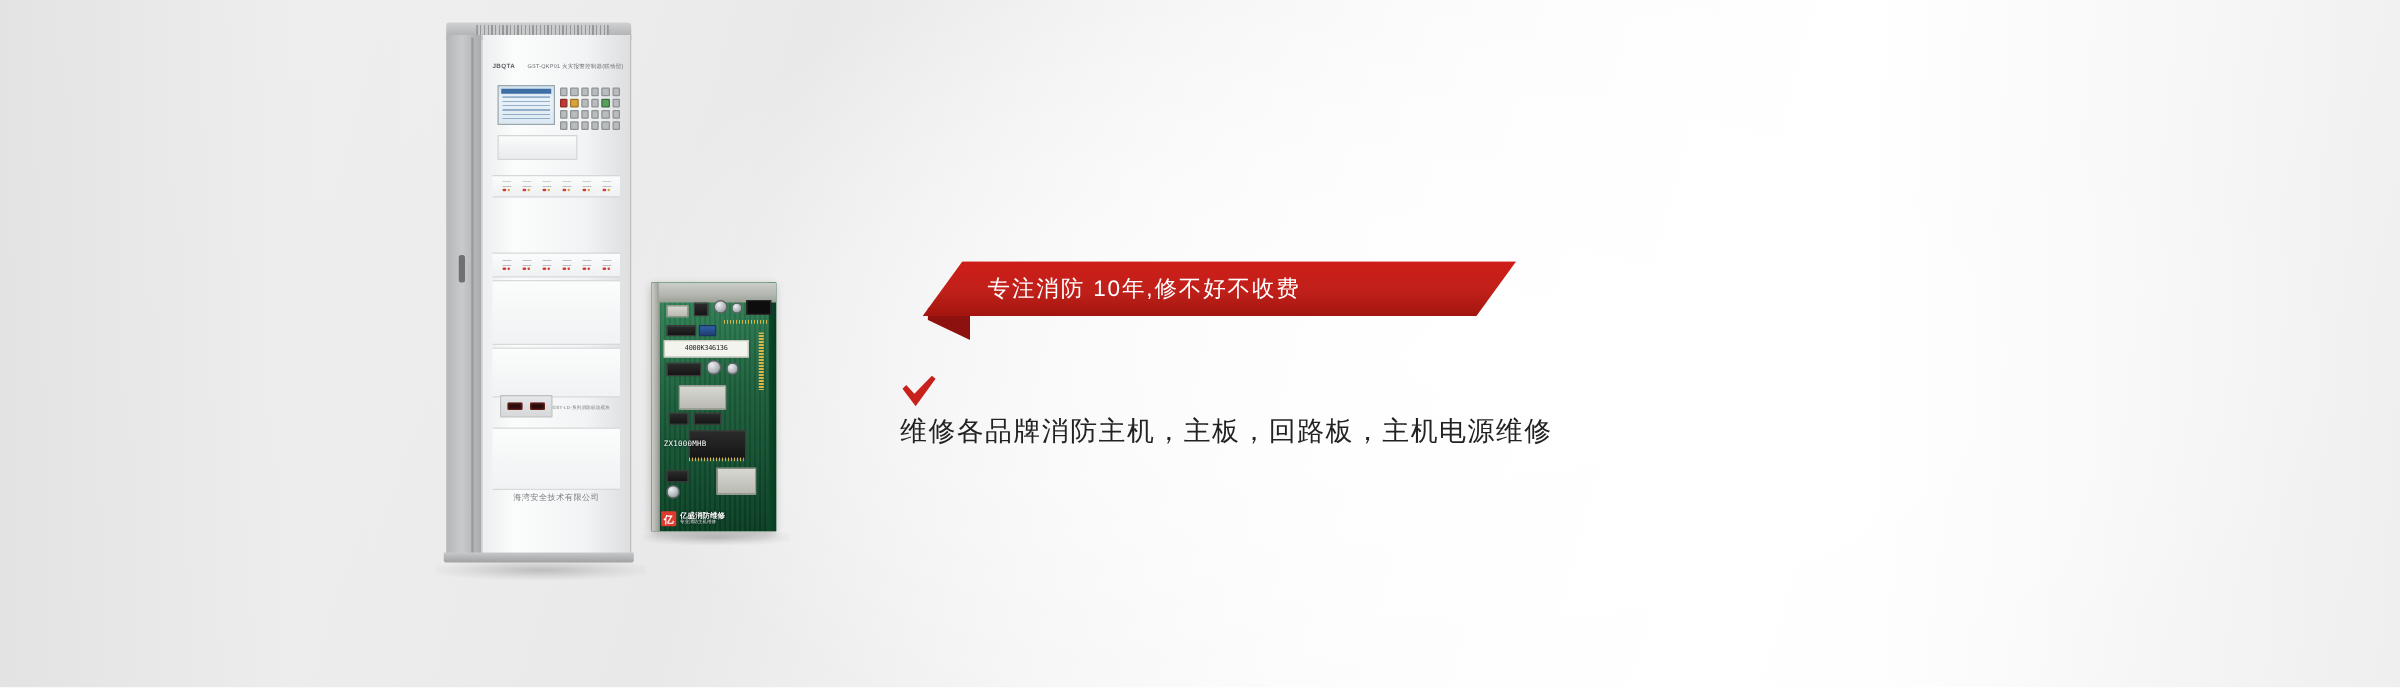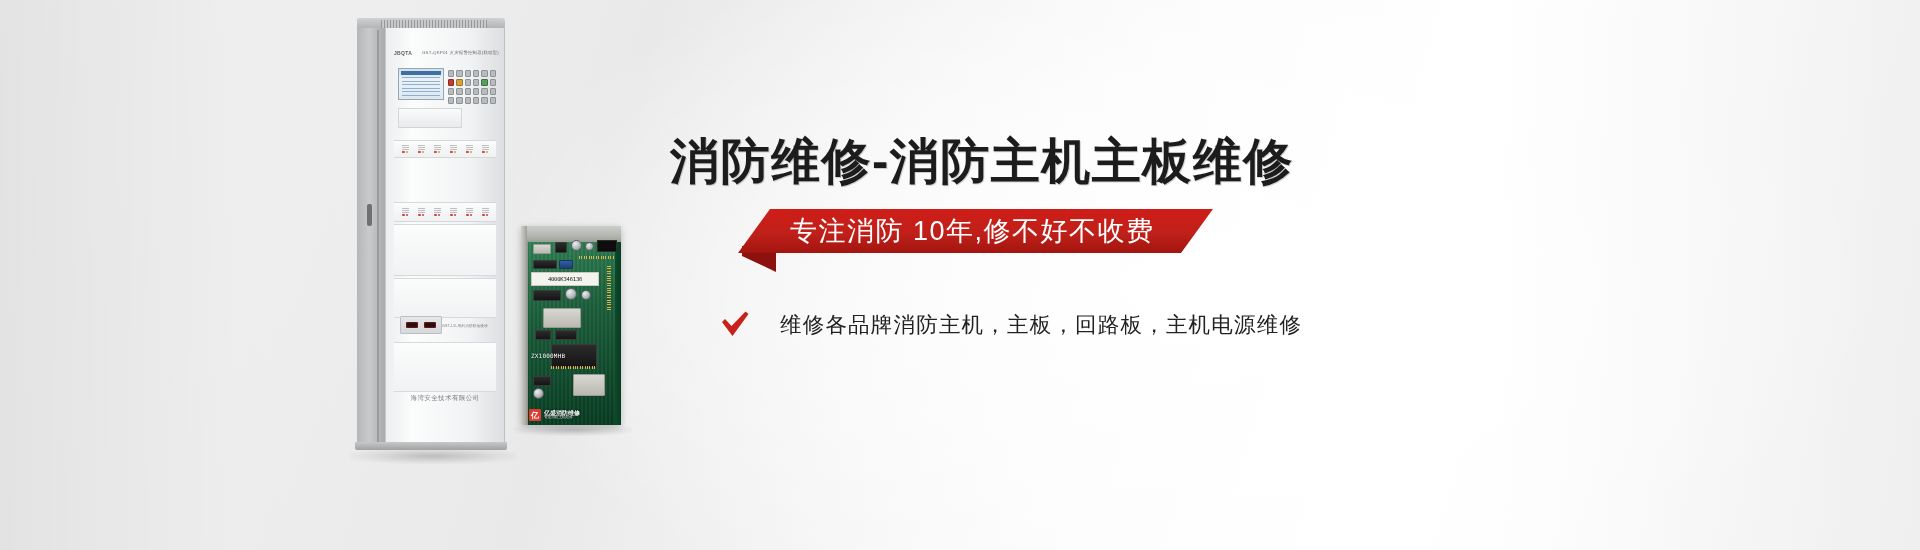--- a/index.html
+++ b/index.html
@@ -429,36 +429,36 @@
     width: 475px;
     height: 44px;
     background: linear-gradient(180deg, #cf1d18 0%, #c0201a 55%, #a3150f 100%);
     clip-path: polygon(32px 0, 475px 0, 443px 100%, 0 100%);
     display: flex;
     align-items: center;
   }
   .ribbon-text {
     margin-left: 52px;
     color: #ffffff;
-    font-size: 27px;
+    font-size: 18px;
     letter-spacing: 1.5px;
     white-space: nowrap;
     font-family: "Liberation Sans", "DejaVu Sans", sans-serif;
   }
 
   
   .bullets {
     position: absolute;
     left: 60px;
     top: 300px;
   }
   .bullet-row {
     display: flex;
-    align-items: center;
     height: 48px;
+    flex-direction: column;
   }
   .check-icon {
     width: 30px;
     height: 26px;
     flex: 0 0 30px;
     margin-right: 30px;
     position: relative;
   }
   .check-icon svg { display: block; }
   .bullet-text {
@@ -684,21 +684,20 @@
         <div class="wm-text">
           <span class="wm-main">亿盛消防维修</span>
           <span class="wm-sub">专业消防主机维修</span>
         </div>
       </div>
     </div>
   </div>
 
   <div class="content">
 
-    <h1 class="headline">消防维修-消防主机主板维修</h1>
 
     <div class="ribbon-wrap">
       <div class="ribbon-tail"></div>
       <div class="ribbon-main">
         <span class="ribbon-text">专注消防 10年,修不好不收费</span>
       </div>
     </div>
 
     <div class="bullets">
 

